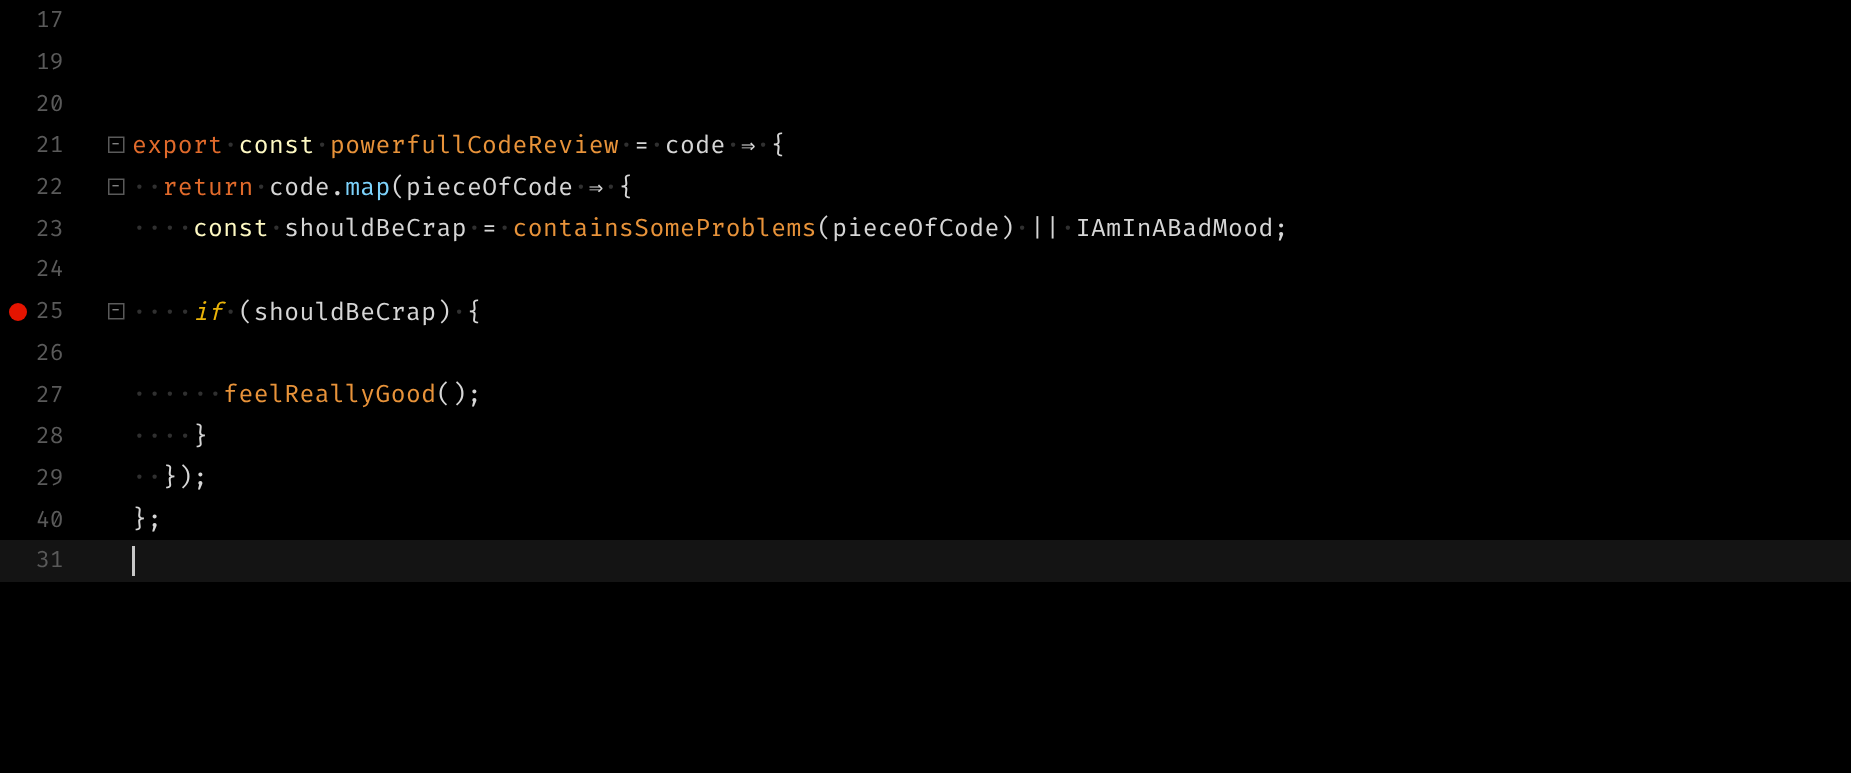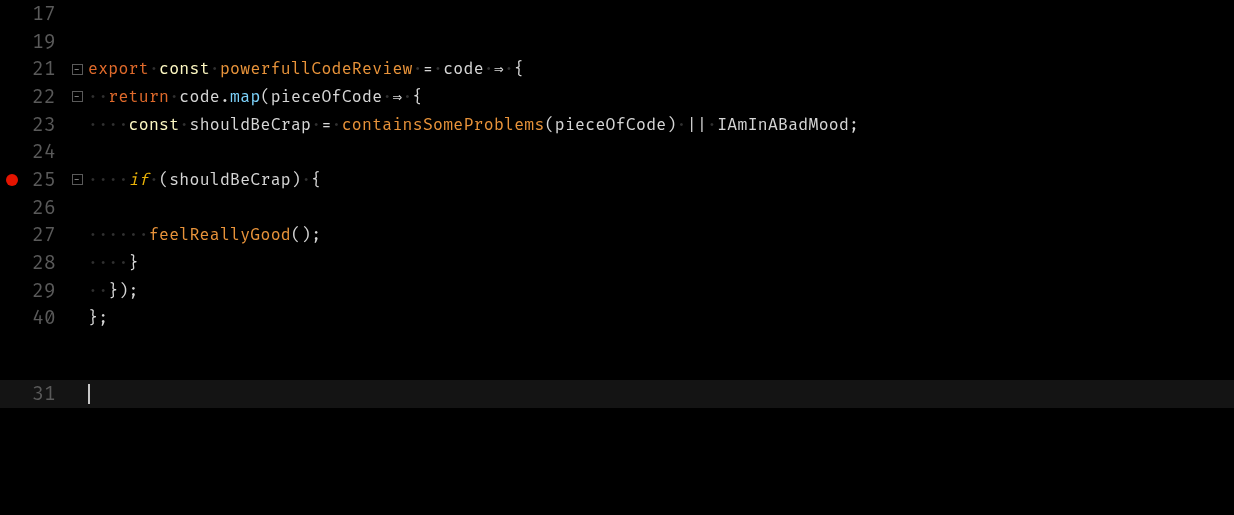--- a/index.html
+++ b/index.html
@@ -18,40 +18,39 @@
     height: 100%;
   }
   .line {
     display: flex;
     align-items: center;
     height: 27.7px;
     white-space: pre;
   }
   .line.current {
     background: #141414;
-    margin-top: 48px;
   }
   .bp-col {
     width: 24px;
     display: flex;
     align-items: center;
     justify-content: center;
     flex-shrink: 0;
   }
   .breakpoint {
     width: 12px;
     height: 12px;
     border-radius: 50%;
     background: #e51400;
   }
   .lineno {
     width: 42px;
-    text-align: center;
+    text-align: left;
     color: #5a5a5a;
-    font-size: 19px;
+    font-size: 15px;
     flex-shrink: 0;
     padding-right: 2px;
   }
   .fold-col {
     width: 22px;
     display: flex;
     align-items: center;
     justify-content: center;
     flex-shrink: 0;
     color: #6b6b6b;
@@ -94,20 +93,21 @@
     background: #c8c8c8;
     vertical-align: middle;
   }
 </style>
 </head>
 <body>
 
 <div class="editor" id="editor-root">
     <div class="line"><div class="bp-col"></div><div class="lineno">17</div><div class="fold-col"></div><div class="code"></div></div>
     <div class="line"><div class="bp-col"></div><div class="lineno">19</div><div class="fold-col"></div><div class="code"></div></div>
+    <div class="line"><div class="bp-col"></div><div class="lineno">20</div><div class="fold-col"></div><div class="code"></div></div>
     <div class="line"><div class="bp-col"></div><div class="lineno">21</div><div class="fold-col"><div class="fold-icon">−</div></div><div class="code"><span class="kw-export">export</span><span class="ws">·</span><span class="kw-const">const</span><span class="ws">·</span><span class="fn-decl">powerfullCodeReview</span><span class="ws">·</span><span class="op">=</span><span class="ws">·</span><span class="ident">code</span><span class="ws">·</span><span class="arrow">⇒</span><span class="ws">·</span><span class="brace">{</span></div></div>
     <div class="line"><div class="bp-col"></div><div class="lineno">22</div><div class="fold-col"><div class="fold-icon">−</div></div><div class="code"><span class="ws">··</span><span class="kw-return">return</span><span class="ws">·</span><span class="ident">code</span><span class="punct">.</span><span class="method">map</span><span class="paren">(</span><span class="ident">pieceOfCode</span><span class="ws">·</span><span class="arrow">⇒</span><span class="ws">·</span><span class="brace">{</span></div></div>
     <div class="line"><div class="bp-col"></div><div class="lineno">23</div><div class="fold-col"></div><div class="code"><span class="ws">····</span><span class="kw-const">const</span><span class="ws">·</span><span class="ident">shouldBeCrap</span><span class="ws">·</span><span class="op">=</span><span class="ws">·</span><span class="fn-call">containsSomeProblems</span><span class="paren">(</span><span class="ident">pieceOfCode</span><span class="paren">)</span><span class="ws">·</span><span class="op">||</span><span class="ws">·</span><span class="ident">IAmInABadMood</span><span class="punct">;</span></div></div>
     <div class="line"><div class="bp-col"></div><div class="lineno">24</div><div class="fold-col"></div><div class="code"></div></div>
     <div class="line"><div class="bp-col"><div class="breakpoint"></div></div><div class="lineno">25</div><div class="fold-col"><div class="fold-icon">−</div></div><div class="code"><span class="ws">····</span><span class="kw-if">if</span><span class="ws">·</span><span class="paren">(</span><span class="ident">shouldBeCrap</span><span class="paren">)</span><span class="ws">·</span><span class="brace">{</span></div></div>
     <div class="line"><div class="bp-col"></div><div class="lineno">26</div><div class="fold-col"></div></div>
     <div class="line"><div class="bp-col"></div><div class="lineno">27</div><div class="fold-col"></div><div class="code"><span class="ws">······</span><span class="fn-call">feelReallyGood</span><span class="paren">(</span><span class="paren">)</span><span class="punct">;</span></div></div>
     <div class="line"><div class="bp-col"></div><div class="lineno">28</div><div class="fold-col"></div><div class="code"><span class="ws">····</span><span class="brace">}</span></div></div>
     <div class="line"><div class="bp-col"></div><div class="lineno">29</div><div class="fold-col"></div><div class="code"><span class="ws">··</span><span class="brace">}</span><span class="paren">)</span><span class="punct">;</span></div></div>
     <div class="line"><div class="bp-col"></div><div class="lineno">40</div><div class="fold-col"></div><div class="code"><span class="brace">}</span><span class="punct">;</span></div></div>

